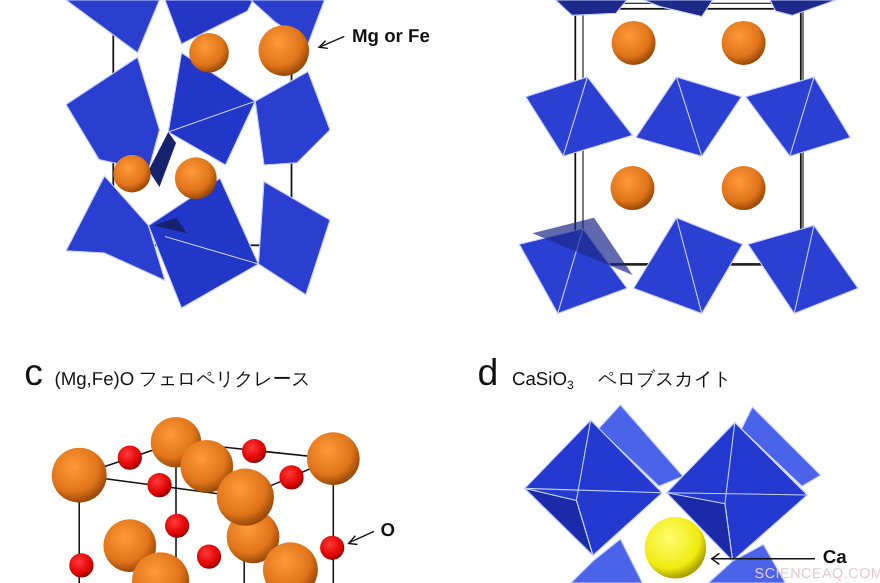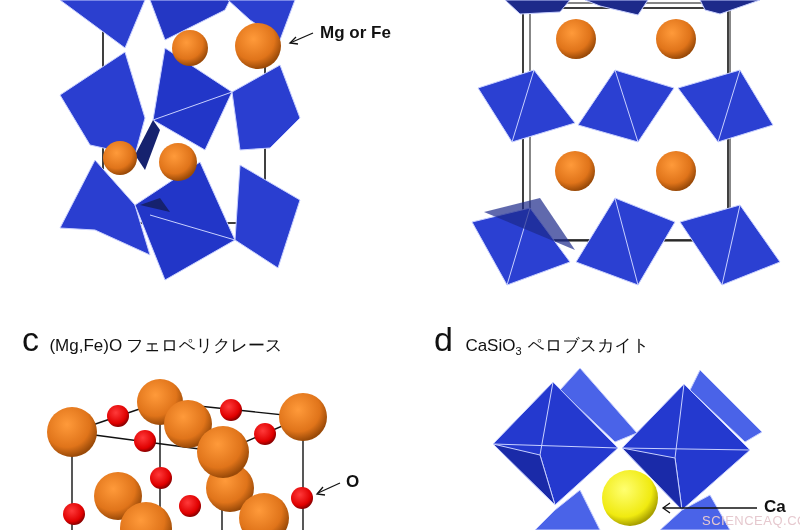--- a/index.html
+++ b/index.html
@@ -98,21 +98,21 @@
   </svg>
 </div>
 
 <div class="label" style="left:22px;top:322px;">
   <span class="letter">c</span>
   <span class="caption" style="margin-left:6px;">(Mg,Fe)O</span><span class="caption" style="margin-left:4px;">フェロペリクレース</span>
 </div>
 
 <div class="label" style="left:434px;top:322px;">
   <span class="letter">d</span>
-  <span class="caption" style="margin-left:8px;"><span>CaSiO</span><sub>3</sub></span><span class="caption" style="margin-left:6px;">ペロブスカイト</span>
+  <span class="caption" style="margin-left:8px;"><span>CaSiO</span><sub>3</sub></span><span class="caption" style="margin-left:22px;">ペロブスカイト</span>
 </div>
 
 <div class="panel" style="left:0;top:360px;width:400px;height:170px;">
   <svg width="400" height="170">
 
     <g stroke="#111" stroke-width="1.4">
       <line x1="72" y1="72" x2="160" y2="42"></line>
       <line x1="72" y1="72" x2="222" y2="92"></line>
       <line x1="160" y1="42" x2="303" y2="57"></line>
       <line x1="222" y1="92" x2="303" y2="57"></line>
@@ -140,21 +140,21 @@
     <circle cx="223" cy="92" r="26" fill="url(#orange)"></circle>
     <circle cx="146" cy="168" r="26" fill="url(#orange)"></circle>
     <circle cx="264" cy="158" r="25" fill="url(#orange)"></circle>
 
     <line x1="340" y1="123" x2="318" y2="133" stroke="#111" stroke-width="1.3"></line>
     <polyline points="323,127 317,134 325,135" fill="none" stroke="#111" stroke-width="1.3"></polyline>
   </svg>
   <div class="annot" style="left:346px;top:112px;">O</div>
 </div>
 
-<div class="panel" style="left:400px;top:360px;width:400px;height:170px;">
+<div class="panel" style="left:384px;top:360px;width:400px;height:170px;">
   <svg width="400" height="170">
 
     <polygon points="180,8 237,73 215,82 160,30" fill="#4a63e8" stroke="#c8d0ff" stroke-width="1"></polygon>
     <polygon points="300,10 362,72 345,82 290,30" fill="#4a63e8" stroke="#c8d0ff" stroke-width="1"></polygon>
 
     <polygon points="153,22 93,84 155,145 218,88" fill="#2439cf" stroke="#c8d0ff" stroke-width="1"></polygon>
     <line x1="93" y1="84" x2="218" y2="88" stroke="#c8d0ff" stroke-width="1"></line>
     <line x1="153" y1="22" x2="140" y2="95" stroke="#c8d0ff" stroke-width="1"></line>
     <line x1="140" y1="95" x2="155" y2="145" stroke="#c8d0ff" stroke-width="1"></line>
     <polygon points="93,84 140,95 155,145" fill="#1a2aa8" stroke="#c8d0ff" stroke-width="1"></polygon>

